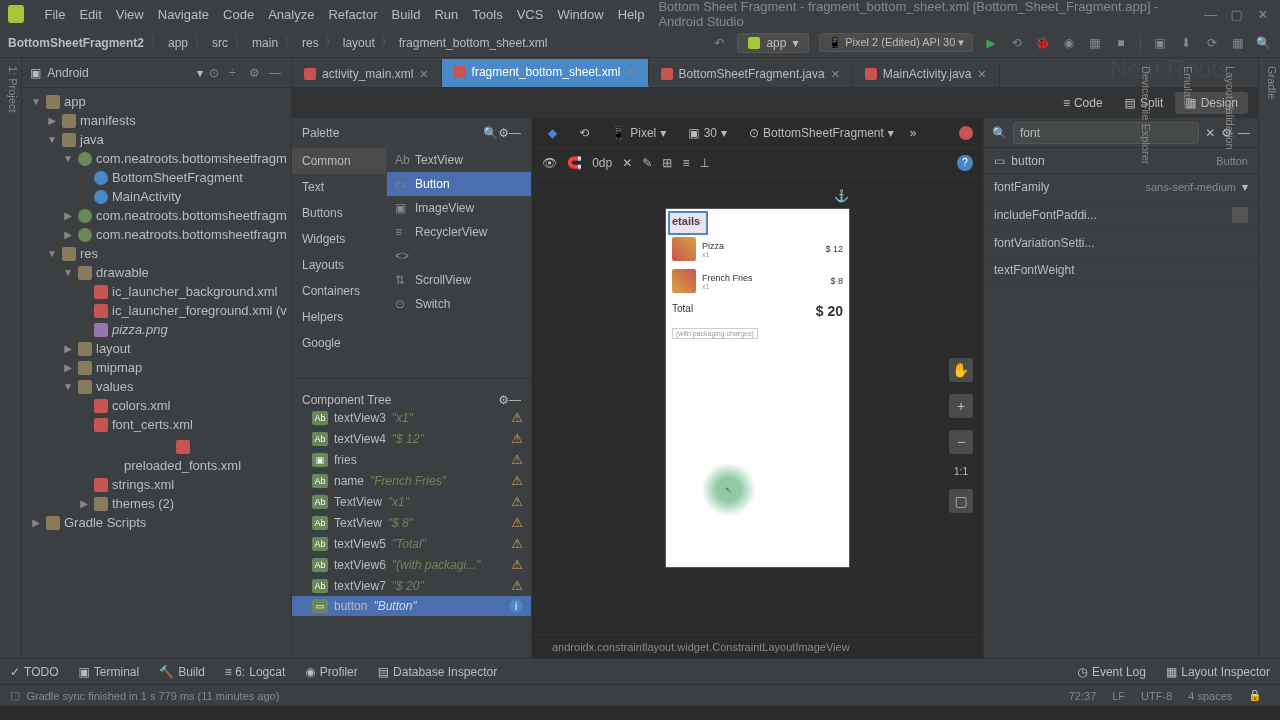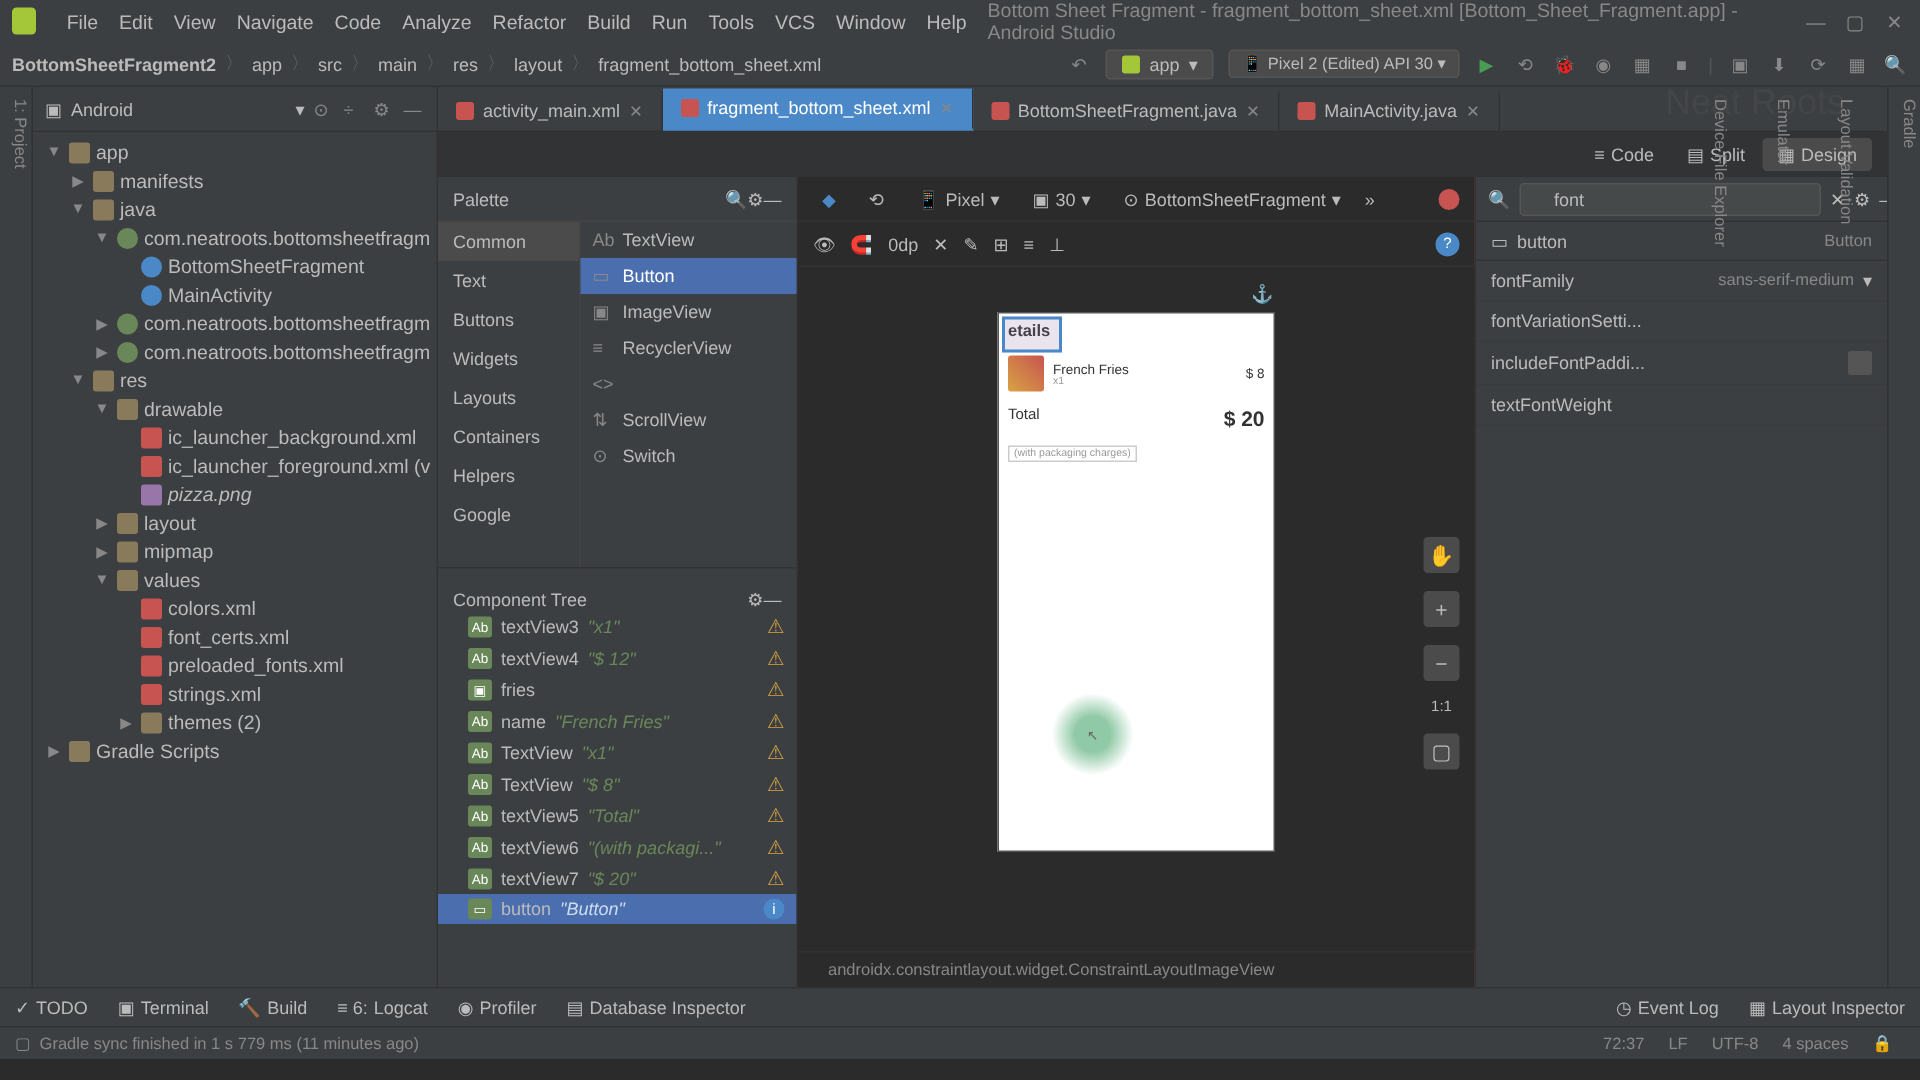--- a/index.html
+++ b/index.html
@@ -84,21 +84,21 @@
 .df-qty{font-size:7px;color:#999}
 .df-total{display:flex;padding:6px;font-size:10px;color:#333}
 .df-total .t1{flex:1}
 .df-total .t2{font-size:14px;font-weight:bold}
 .df-note{font-size:7px;color:#999;border:1px solid #ccc;padding:1px 3px;margin:0 6px;display:inline-block}
 .ghost-button{position:absolute;left:35px;bottom:50px;width:55px;height:55px;background:radial-gradient(#8fc9a5 30%,#8fc9a500 70%);border-radius:50%;display:flex;align-items:center;justify-content:center;font-size:9px;color:#666}
 .anchor-icon{position:absolute;left:168px;top:-20px;color:#888;font-size:12px}
 .canvas-status{height:24px;display:flex;align-items:center;padding:0 20px;font-size:11px;color:#888;border-top:1px solid #323232}
 .attributes-panel{width:275px;background:#3c3f41;border-left:1px solid #323232;display:flex;flex-direction:column}
 .attr-search{height:30px;display:flex;align-items:center;padding:0 8px;border-bottom:1px solid #323232;gap:6px}
-.attr-search input{flex:1;background:#45494a;border:1px solid #555;color:#bbb;padding:3px 22px;font-size:12px;border-radius:3px}
+.attr-search input{flex:1;background:#45494a;border:1px solid #555;color:#bbb;padding:3px 6px;font-size:12px;border-radius:3px}
 .attr-header{height:26px;display:flex;align-items:center;padding:0 10px;font-size:12px;color:#bbb;border-bottom:1px solid #323232}
 .attr-header .tag{margin-left:auto;color:#888;font-size:11px}
 .attr-row{display:flex;align-items:center;padding:6px 10px;font-size:12px;color:#bbb;border-bottom:1px solid #3a3a3a}
 .attr-row .aname{flex:1}
 .attr-row .aval{color:#888;font-size:11px}
 .attr-row .abox{width:16px;height:16px;background:#555;border-radius:2px}
 .right-gutter{width:22px;background:#3c3f41;border-left:1px solid #323232;writing-mode:vertical-rl;padding:8px 2px;font-size:11px;color:#888;display:flex;flex-direction:column;gap:30px}
 .bottom-bar{height:26px;background:#3c3f41;display:flex;align-items:center;padding:0 10px;gap:20px;border-top:1px solid #323232;font-size:12px;color:#bbb}
 .bottom-bar .bb-item{display:flex;align-items:center;gap:4px}
 .bottom-bar .spacer{flex:1}
@@ -272,21 +272,21 @@
         <div class="tree-item" style="padding-left: 56px;">
           <span class="arrow"></span>
           <span class="ficon xml"></span>
           <span>colors.xml</span>
         </div>
         <div class="tree-item" style="padding-left: 56px;">
           <span class="arrow"></span>
           <span class="ficon xml"></span>
           <span>font_certs.xml</span>
         </div>
-        <div class="tree-item" style="padding-left: 56px;">
+        <div class="tree-item" style="padding-left: 56px; flex-direction: column;">
           <span class="arrow"></span>
           <span class="ficon xml"></span>
           <span>preloaded_fonts.xml</span>
         </div>
         <div class="tree-item" style="padding-left: 56px;">
           <span class="arrow"></span>
           <span class="ficon xml"></span>
           <span>strings.xml</span>
         </div>
         <div class="tree-item" style="padding-left: 56px;">
@@ -473,20 +473,28 @@
           <span>≡</span>
           <span>⊥</span>
           <span style="margin-left:auto;width:16px;height:16px;background:#4a88c7;border-radius:50%;color:#fff;display:flex;align-items:center;justify-content:center;font-size:10px">?</span>
         </div>
         <div class="canvas-viewport">
           <div class="device-frame">
             <div class="anchor-icon">⚓</div>
             <div class="df-selection"></div>
             <div class="df-header">etails</div>
             <div class="df-row">
+              <div class="df-img"></div>
+              <div style="flex:1">
+                <div class="df-name">Pizza</div>
+                <div class="df-qty">x1</div>
+              </div>
+              <div class="df-price">$ 12</div>
+            </div>
+            <div class="df-row">
               <div class="df-img" style="background:linear-gradient(45deg,#d9a343,#c75450)"></div>
               <div style="flex:1">
                 <div class="df-name">French Fries</div>
                 <div class="df-qty">x1</div>
               </div>
               <div class="df-price">$ 8</div>
             </div>
             <div class="df-total">
               <div class="t1">
                 <div>Total</div>
@@ -523,26 +531,26 @@
           <span style="margin-left:6px">button</span>
           <span class="tag">Button</span>
         </div>
         <div id="attr-rows">
             <div class="attr-row">
               <span class="aname">fontFamily</span>
               <span class="aval">sans-serif-medium</span>
               <span style="margin-left:6px">▾</span>
             </div>
             <div class="attr-row">
+              <span class="aname">includeFontPaddi...</span>
+              <span class="abox"></span>
+            </div>
+            <div class="attr-row">
               <span class="aname">fontVariationSetti...</span>
               <span class="aval"></span>
-            </div>
-            <div class="attr-row">
-              <span class="aname">includeFontPaddi...</span>
-              <span class="abox"></span>
             </div>
             <div class="attr-row">
               <span class="aname">textFontWeight</span>
               <span class="aval"></span>
             </div>
           </div>
       </div>
     </div>
   </div>
 

